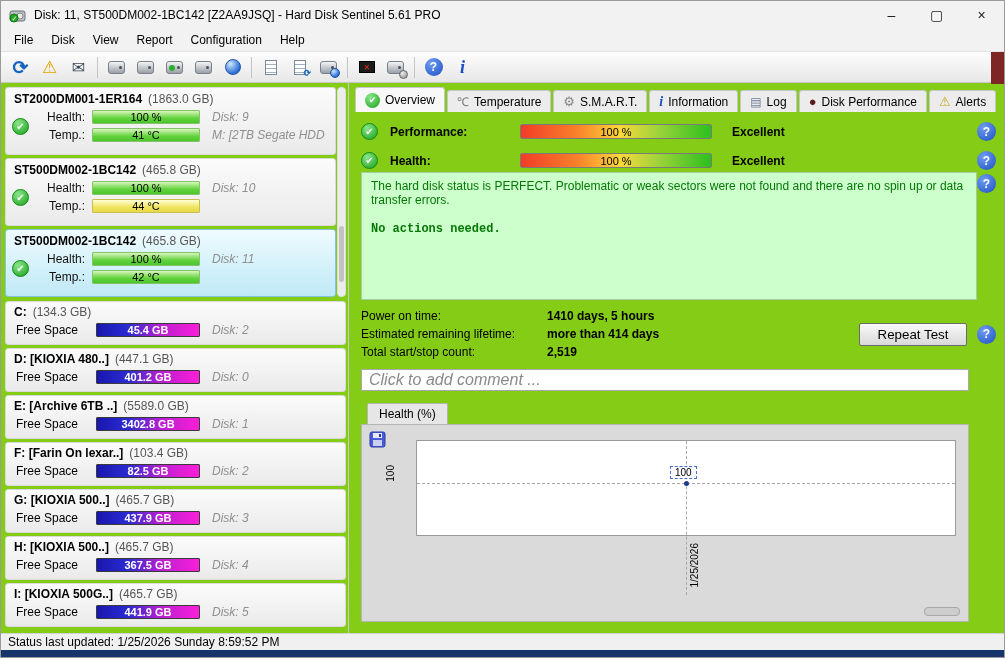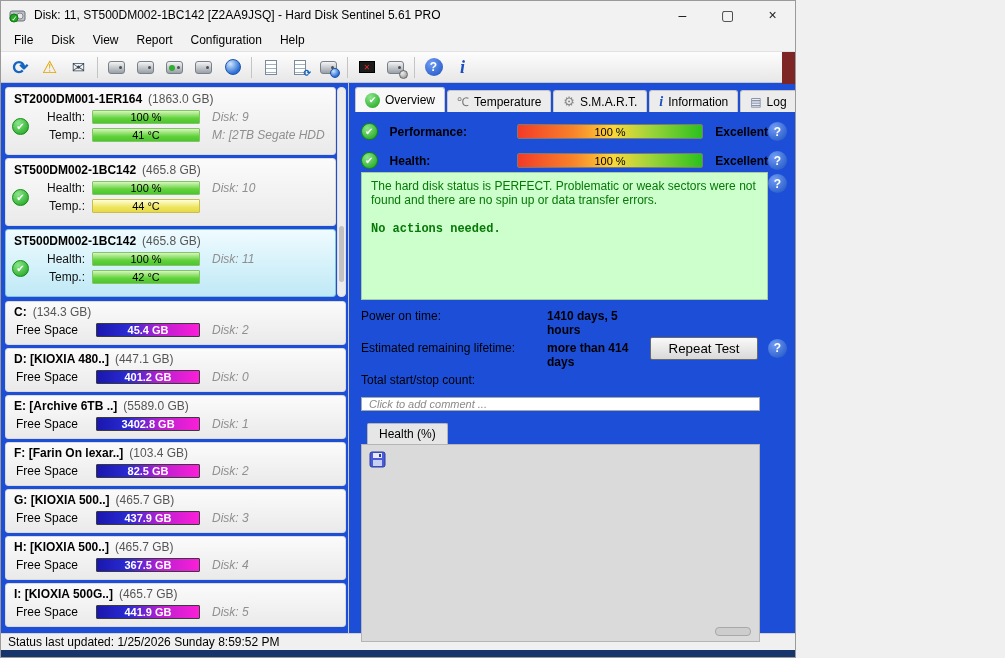--- a/index.html
+++ b/index.html
@@ -1,18 +1,18 @@
 <!DOCTYPE html>
 <html><head>
 <meta charset="utf-8">
 <style>
   * { margin:0; padding:0; box-sizing:border-box; }
   html,body { width:1005px; height:658px; }
   body { font-family:"Liberation Sans", sans-serif; font-size:12px; color:#000; background:#f0f0f0; }
-  .window { width:796px; height:658px; display:flex; flex-direction:column; border:1px solid #9a9a9a; background:#1d4ed8; overflow:hidden; }
+  .window { width:1005px; height:658px; display:flex; flex-direction:column; border:1px solid #9a9a9a; background:#84cc16; overflow:hidden; }
 
   
   .titlebar { height:28px; display:flex; align-items:center; padding-left:8px; background:#f2f2f2; flex:0 0 auto; }
   .app-icon { margin-right:7px; display:inline-flex; }
   .title { font-size:12px; white-space:nowrap; }
   .win-controls { margin-left:auto; display:flex; height:100%; }
   .win-btn { width:45px; display:flex; align-items:center; justify-content:center; font-size:14px; color:#222; }
 
   
   .menubar { height:22px; display:flex; align-items:center; padding-left:4px; background:#f2f2f2; flex:0 0 auto; }
@@ -75,33 +75,33 @@
   .ti-smart { color:#888; font-size:13px; }
   .ti-info { color:#1b4fc0; font-weight:bold; font-style:italic; font-family:"Liberation Serif", serif; font-size:14px; }
   .ti-log { color:#6a7a9a; font-size:12px; }
   .ti-perf { color:#5a1c1c; font-size:13px; }
   .ti-alert { color:#c8a418; font-size:13px; }
 
   .metric-row { display:flex; align-items:center; margin-top:10px; flex:0 0 auto; }
   .metric-row .ok-icon { grid-row:auto; margin-left:6px; }
   .metric-label { font-weight:bold; margin-left:12px; width:96px; }
   .metric-bar { width:192px; height:15px; margin-left:34px; border:1px solid #7a7a7a; border-radius:2px; background:linear-gradient(90deg,#f23b28 0%,#f8832a 30%,#fbd73a 52%,#9ed43a 72%,#2cc01e 100%); text-align:center; font-size:11px; line-height:14px; }
-  .metric-rating { font-weight:bold; margin-left:12px; }
+  .metric-rating { font-weight:bold; margin-left:20px; }
   .help { width:19px; height:19px; border-radius:50%; background:radial-gradient(circle at 35% 30%, #6f9cf4, #1b4fc0); color:#fff; font-weight:bold; font-size:12px; display:flex; align-items:center; justify-content:center; margin-left:auto; flex:0 0 auto; }
 
   .statusbox-row { display:flex; align-items:flex-start; margin-top:2px; flex:0 0 auto; }
   .status-box { flex:1; height:128px; background:#ccffcc; border:1px solid #a6cba6; padding:6px 9px; color:#067806; margin-left:6px; }
   .status-box .act { font-weight:bold; margin-top:15px;font-family:Liberation Mono, monospace; }
   .statusbox-row .help { margin-top:2px; }
 
   .stats-row { display:flex; align-items:center; margin-top:9px; flex:0 0 auto; }
   .stats-grid { display:grid; grid-template-columns:186px 1fr; row-gap:4px; margin-left:6px; flex:1; }
   .stats-grid .val { font-weight:bold; }
   .repeat-btn { width:108px; height:23px; background:linear-gradient(#f9f9f9,#d9d9d9); border:1px solid #6a6a6a; border-radius:2px; display:flex; align-items:center; justify-content:center; margin-right:10px; }
-  .comment-input { margin:10px 27px 0 6px; height:22px; border:1px solid #a8a8a8; padding:0 7px; font-family:"Liberation Sans", sans-serif; font-size:11px; background:#fff; }
+  .comment-input { margin:10px 27px 0 6px; height:22px; border:1px solid #a8a8a8; padding:0 7px; font-family:"Liberation Sans", sans-serif; font-size:16px; background:#fff; }
   .comment-input::placeholder { color:#8a8a8a; font-style:italic; }
 
   .chart-tab { width:max-content; padding:3px 11px; border:1px solid #b5b5b5; border-bottom:none; background:#e6e6e6; margin:12px 12px 0 12px; border-radius:2px 2px 0 0; flex:0 0 auto; }
   .chart-panel { margin:0 27px 0 6px; height:198px; background:#dadada; border:1px solid #b5b5b5; position:relative; flex:0 0 auto; }
   .save-btn { position:absolute; left:7px; top:6px; }
   .plot { position:absolute; left:54px; right:12px; top:15px; height:96px; background:#fff; border:1px solid #9a9a9a; }
   .h-dash { position:absolute; left:0; right:0; top:42px; border-top:1px dashed #a8a8a8; }
   .v-dash { position:absolute; left:50%; top:0; height:154px; border-left:1px dashed #a8a8a8; }
   .pt { position:absolute; left:calc(50% - 2px); top:40px; width:5px; height:5px; border-radius:50%; background:#203a8c; }
   .pt-label { position:absolute; left:50%; top:38px; transform:translate(-60%,-100%); border:1px dashed #4a6fd0; background:#fbfbff; font-size:10px; padding:0 4px; }
@@ -406,37 +406,46 @@
         <span class="help">?</span>
       </div>
 
       <div class="stats-row">
         <div class="stats-grid">
           <span>Power on time:</span>
           <span class="val">1410 days, 5 hours</span>
           <span>Estimated remaining lifetime:</span>
           <span class="val">more than 414 days</span>
           <span>Total start/stop count:</span>
+          <span class="val">2,519</span>
         </div>
         <button class="repeat-btn">Repeat Test</button>
         <span class="help" style="margin-left:0;">?</span>
       </div>
 
       <input class="comment-input" type="text" placeholder="Click to add comment ..." style="">
 
       <div class="chart-tab">Health (%)</div>
       <div class="chart-panel">
         <span class="save-btn">
           <svg width="17" height="17">
               <rect x="1" y="1" width="15" height="15" rx="2" fill="#4a5ad8" stroke="#2a3aa8"></rect>
               <rect x="4" y="2" width="9" height="5" fill="#e8e8f8"></rect>
               <rect x="10" y="3" width="2" height="3" fill="#2a3aa8"></rect>
               <rect x="4" y="9" width="9" height="6" fill="#c8d0f0"></rect>
             </svg>
         </span>
+        <div class="plot">
+          <span class="ylab">100</span>
+          <div class="h-dash"></div>
+          <div class="v-dash"></div>
+          <div class="pt"></div>
+          <span class="pt-label">100</span>
+          <span class="xlab">1/25/2026</span>
+        </div>
         <div class="chart-scroll"></div>
       </div>
 
     </div>
   </div>
 
   <div class="statusbar">
     <span>Status last updated: 1/25/2026 Sunday 8:59:52 PM</span>
   </div>
   <div class="bottom-strip"></div>

